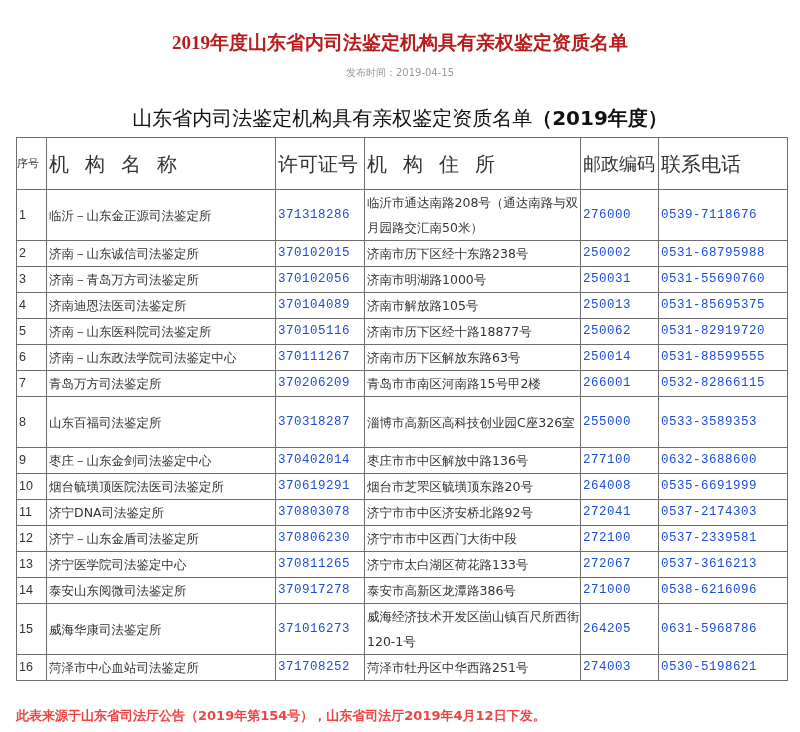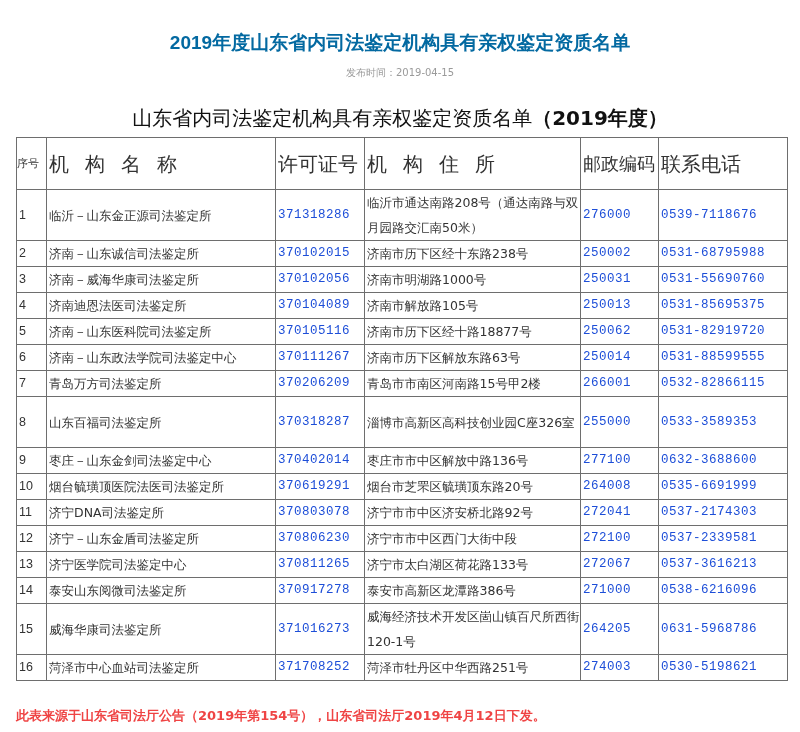--- a/index.html
+++ b/index.html
@@ -1,17 +1,17 @@
 <!DOCTYPE html>
 <html><head>
   <meta charset="utf-8">
   <style>
     html, body { margin: 0; padding: 0; background: #ffffff; }
     body { width: 800px; height: 732px; position: relative; overflow: hidden; font-family: "DejaVu Sans", sans-serif; color: #222; }
-    .page-title { position: absolute; top: 30px; left: 0; width: 800px; text-align: center; font-family: Liberation Sans, sans-serif; font-weight: bold; font-size: 19px; color: #0369a1; letter-spacing: 0px; }
+    .page-title { position: absolute; top: 30px; left: 0; width: 800px; text-align: center; font-family: Liberation Serif, serif; font-weight: bold; font-size: 19px; color: #b91c1c; letter-spacing: 0px; }
     .publish-time { position: absolute; top: 66px; left: 0; width: 800px; text-align: center; font-size: 10px; color: #9a9a9a; }
     .doc-heading { position: absolute; top: 101px; left: 0; width: 800px; text-align: center; font-size: 20px; color: #111; line-height: 34px; white-space: nowrap; }
     .doc-heading .year { font-weight: bold; }
     table.list { position: absolute; top: 137px; left: 16px; width: 771px; border-collapse: collapse; table-layout: fixed; border-radius: 30px; }
     table.list td, table.list th { border: 1.5px solid #6e6e6e; padding: 0 0 0 2px; text-align: left; vertical-align: middle; font-weight: normal; overflow: hidden; }
     table.list th { height: 51px; font-family: "DejaVu Serif", serif; font-size: 20px; color: #333; line-height: 24px; }
     table.list th.seq { font-family: "DejaVu Sans", sans-serif; font-size: 11px; padding: 0; }
     table.list th.spread { letter-spacing: 16px; }
     table.list th.post { font-size: 18px; line-height: 22px; }
     table.list td { font-size: 12.5px; color: #333; height: 25px; line-height: 25px; }
@@ -60,21 +60,21 @@
     <tr>
       <td class="seq">2</td>
       <td>济南－山东诚信司法鉴定所</td>
       <td class="mono">370102015</td>
       <td>济南市历下区经十东路238号</td>
       <td class="mono">250002</td>
       <td class="mono">0531-68795988</td>
     </tr>
     <tr>
       <td class="seq">3</td>
-      <td>济南－威海华康司法鉴定所</td>
+      <td>济南－青岛万方司法鉴定所</td>
       <td class="mono">370102056</td>
       <td>济南市明湖路1000号</td>
       <td class="mono">250031</td>
       <td class="mono">0531-55690760</td>
     </tr>
     <tr>
       <td class="seq">4</td>
       <td>济南迪恩法医司法鉴定所</td>
       <td class="mono">370104089</td>
       <td>济南市解放路105号</td>

